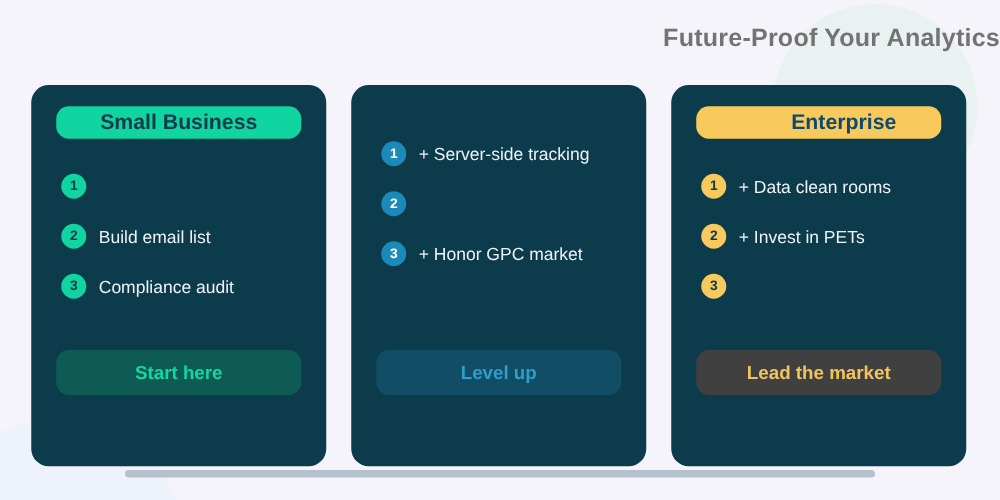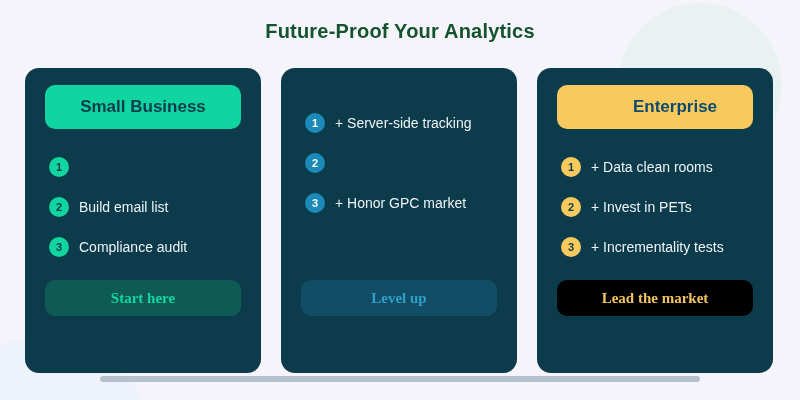--- a/index.html
+++ b/index.html
@@ -16,56 +16,56 @@
     width: 164px; height: 164px; border-radius: 50%;
     background: #e9f2f1;
   }
   .decor-bl {
     position: absolute; left: -60px; top: 336px;
     width: 210px; height: 210px; border-radius: 50%;
     background: #eef2fa;
   }
   .title {
     position: absolute; left: 0; right: 0; top: 20px; margin: 0;
-    text-align: center; font-size: 20px; font-weight: 700;
-    color: #14532d; letter-spacing: 0.2px;
+    text-align: right; font-size: 20px; font-weight: 700;
+    color: #737373; letter-spacing: 0.2px;
   }
   .cards { position: absolute; left: 25px; top: 68px; display: flex; gap: 20px; }
   .card {
     position: relative; width: 236px; height: 305px;
     background: #0c3b4b; border-radius: 14px;
     box-sizing: border-box; padding: 17px 20px 0;
   }
   .badge {
-    height: 44px; border-radius: 10px;
+    height: 26px; border-radius: 10px;
     display: flex; align-items: center; justify-content: center;
     font-size: 17px; font-weight: 700;
   }
   .card-0 .badge { background: #10d5a0; color: #0c3b4b; }
   .card-1 .badge { background: #1b8ab8; color: #fdfdfd; }
   .card-2 .badge { background: #f8ca5e; color: #0c4a6e; padding-left: 40px; }
   .items { list-style: none; margin: 18px 0 0; padding: 0 0 0 4px; }
   .item { display: flex; align-items: center; height: 40px; }
   .num {
     width: 20px; height: 20px; border-radius: 50%; flex: 0 0 20px;
     display: flex; align-items: center; justify-content: center;
     font-size: 11px; font-weight: 700;
   }
   .card-0 .num { background: #10d5a0; color: #0c3b4b; }
   .card-1 .num { background: #1b8ab8; color: #ffffff; }
   .card-2 .num { background: #f8ca5e; color: #0c3b4b; }
   .label { margin-left: 10px; font-size: 14px; color: #eef3f6; white-space: nowrap; }
   .cta {
     position: absolute; left: 20px; right: 20px; top: 212px; height: 36px;
     border: none; border-radius: 10px;
-    font-family: Liberation Serif, serif; font-size: 15px; font-weight: 700; cursor: pointer;
+    font-family: Liberation Sans, sans-serif; font-size: 15px; font-weight: 700; cursor: pointer;
   }
   .card-0 .cta { background: #0e5b55; color: #12d8a0; }
   .card-1 .cta { background: #114e66; color: #2f9ecb; }
-  .card-2 .cta { background: #000000; color: #f1c45d; }
+  .card-2 .cta { background: #404040; color: #f1c45d; }
   .base-bar {
     position: absolute; left: 100px; top: 376px;
     width: 600px; height: 6px; border-radius: 3px;
     background: #b5c2ce;
   }
 </style>
 </head>
 <body>
 
 <div class="stage">
@@ -117,21 +117,20 @@
         <li class="item">
           <span class="num">1</span>
           <span class="label">+ Data clean rooms</span>
         </li>
         <li class="item">
           <span class="num">2</span>
           <span class="label">+ Invest in PETs</span>
         </li>
         <li class="item">
           <span class="num">3</span>
-          <span class="label">+ Incrementality tests</span>
         </li>
       </ul>
       <button class="cta">Lead the market</button>
     </section>
 
   </div>
 
   <div class="base-bar"></div>
 </div>
 

